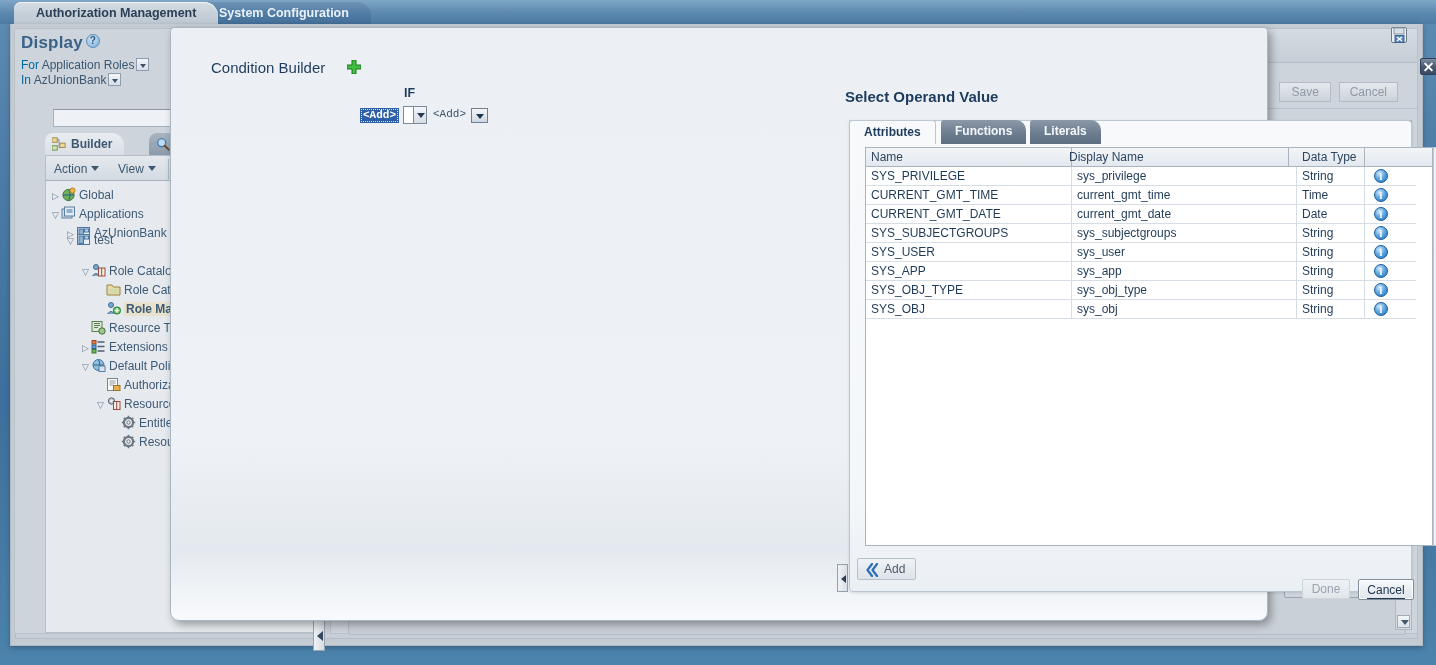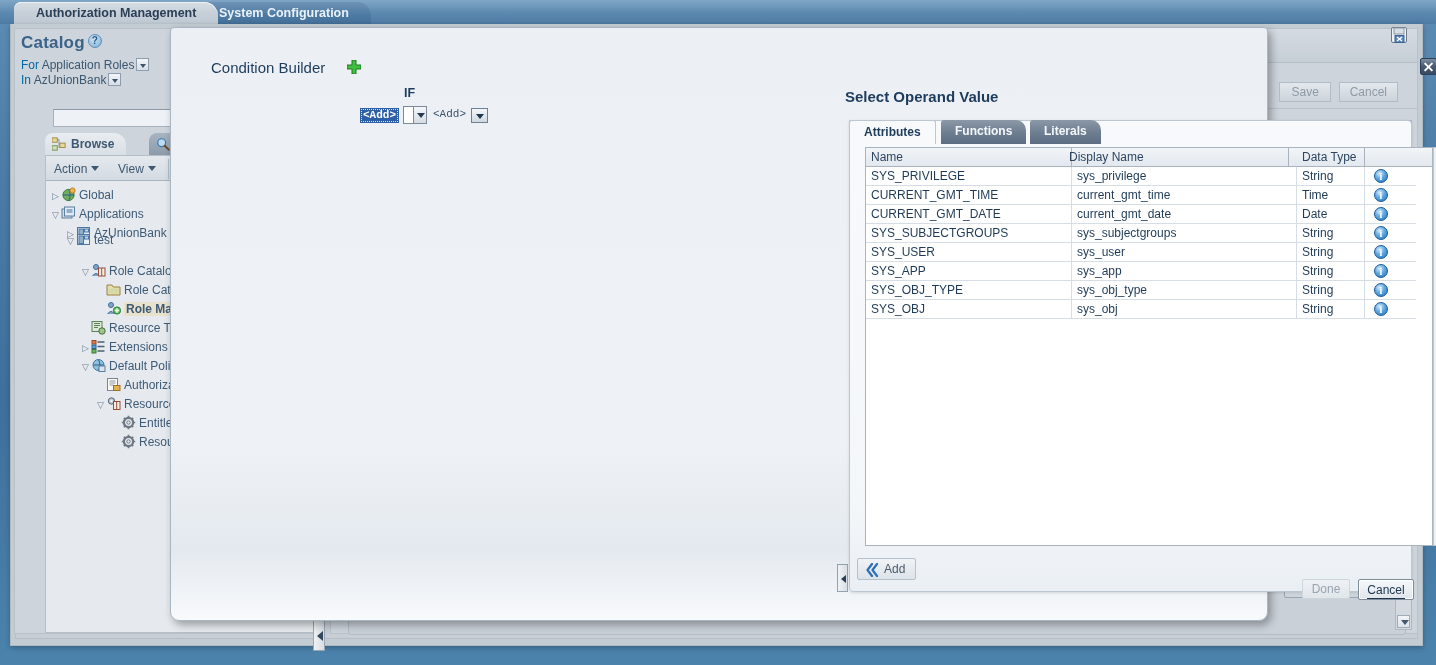--- a/index.html
+++ b/index.html
@@ -338,21 +338,21 @@
     </div>
   </div>
 
   <div class="pagepanel">
     <div class="pagepanel-inner"></div>
   </div>
 
   <div class="leftregion">
 
     <div class="searchhdr">
-      <span class="searchttl">Catalog</span><span class="helpicon">?</span>
+      <span class="searchttl">Display</span><span class="helpicon">?</span>
     </div>
 
     <div class="srow" style="position:absolute;left:6px;top:27px;">
       <span class="lbl">For</span>
       <span class="val">Application Roles</span><span class="ddmini"></span>
     </div>
     <div class="srow" style="position:absolute;left:6px;top:42px;">
       <span class="lbl">In</span>
       <span class="val">AzUnionBank</span><span class="ddmini"></span>
     </div>
@@ -360,21 +360,21 @@
     <input class="searchbox" value="" placeholder="" style="">
 
     <div class="subtabs">
       <div class="subtab active">
         <svg class="ico-browse" viewBox="0 0 16 16">
           <rect x="0" y="1" width="6" height="5" fill="#e8d89a" stroke="#9a8240"></rect>
           <rect x="9" y="7" width="6" height="5" fill="#e8d89a" stroke="#9a8240"></rect>
           <rect x="0" y="10" width="6" height="5" fill="#cfe0b4" stroke="#6b8a4a"></rect>
           <path d="M6 3 H8 V12 H9" fill="none" stroke="#7b8a99"></path>
         </svg>
-        <span>Browse</span>
+        <span>Builder</span>
       </div>
       <div class="subtab inactive">
         <svg class="ico-searchmag" viewBox="0 0 16 16">
           <circle cx="6.5" cy="6.5" r="4.5" fill="#bcdcf4" stroke="#3a77ab" stroke-width="1.4"></circle>
           <path d="M10 10 L14.5 14.5" stroke="#6b4a2a" stroke-width="2.2" stroke-linecap="round"></path>
         </svg>
         <span>Se</span>
       </div>
     </div>
 

